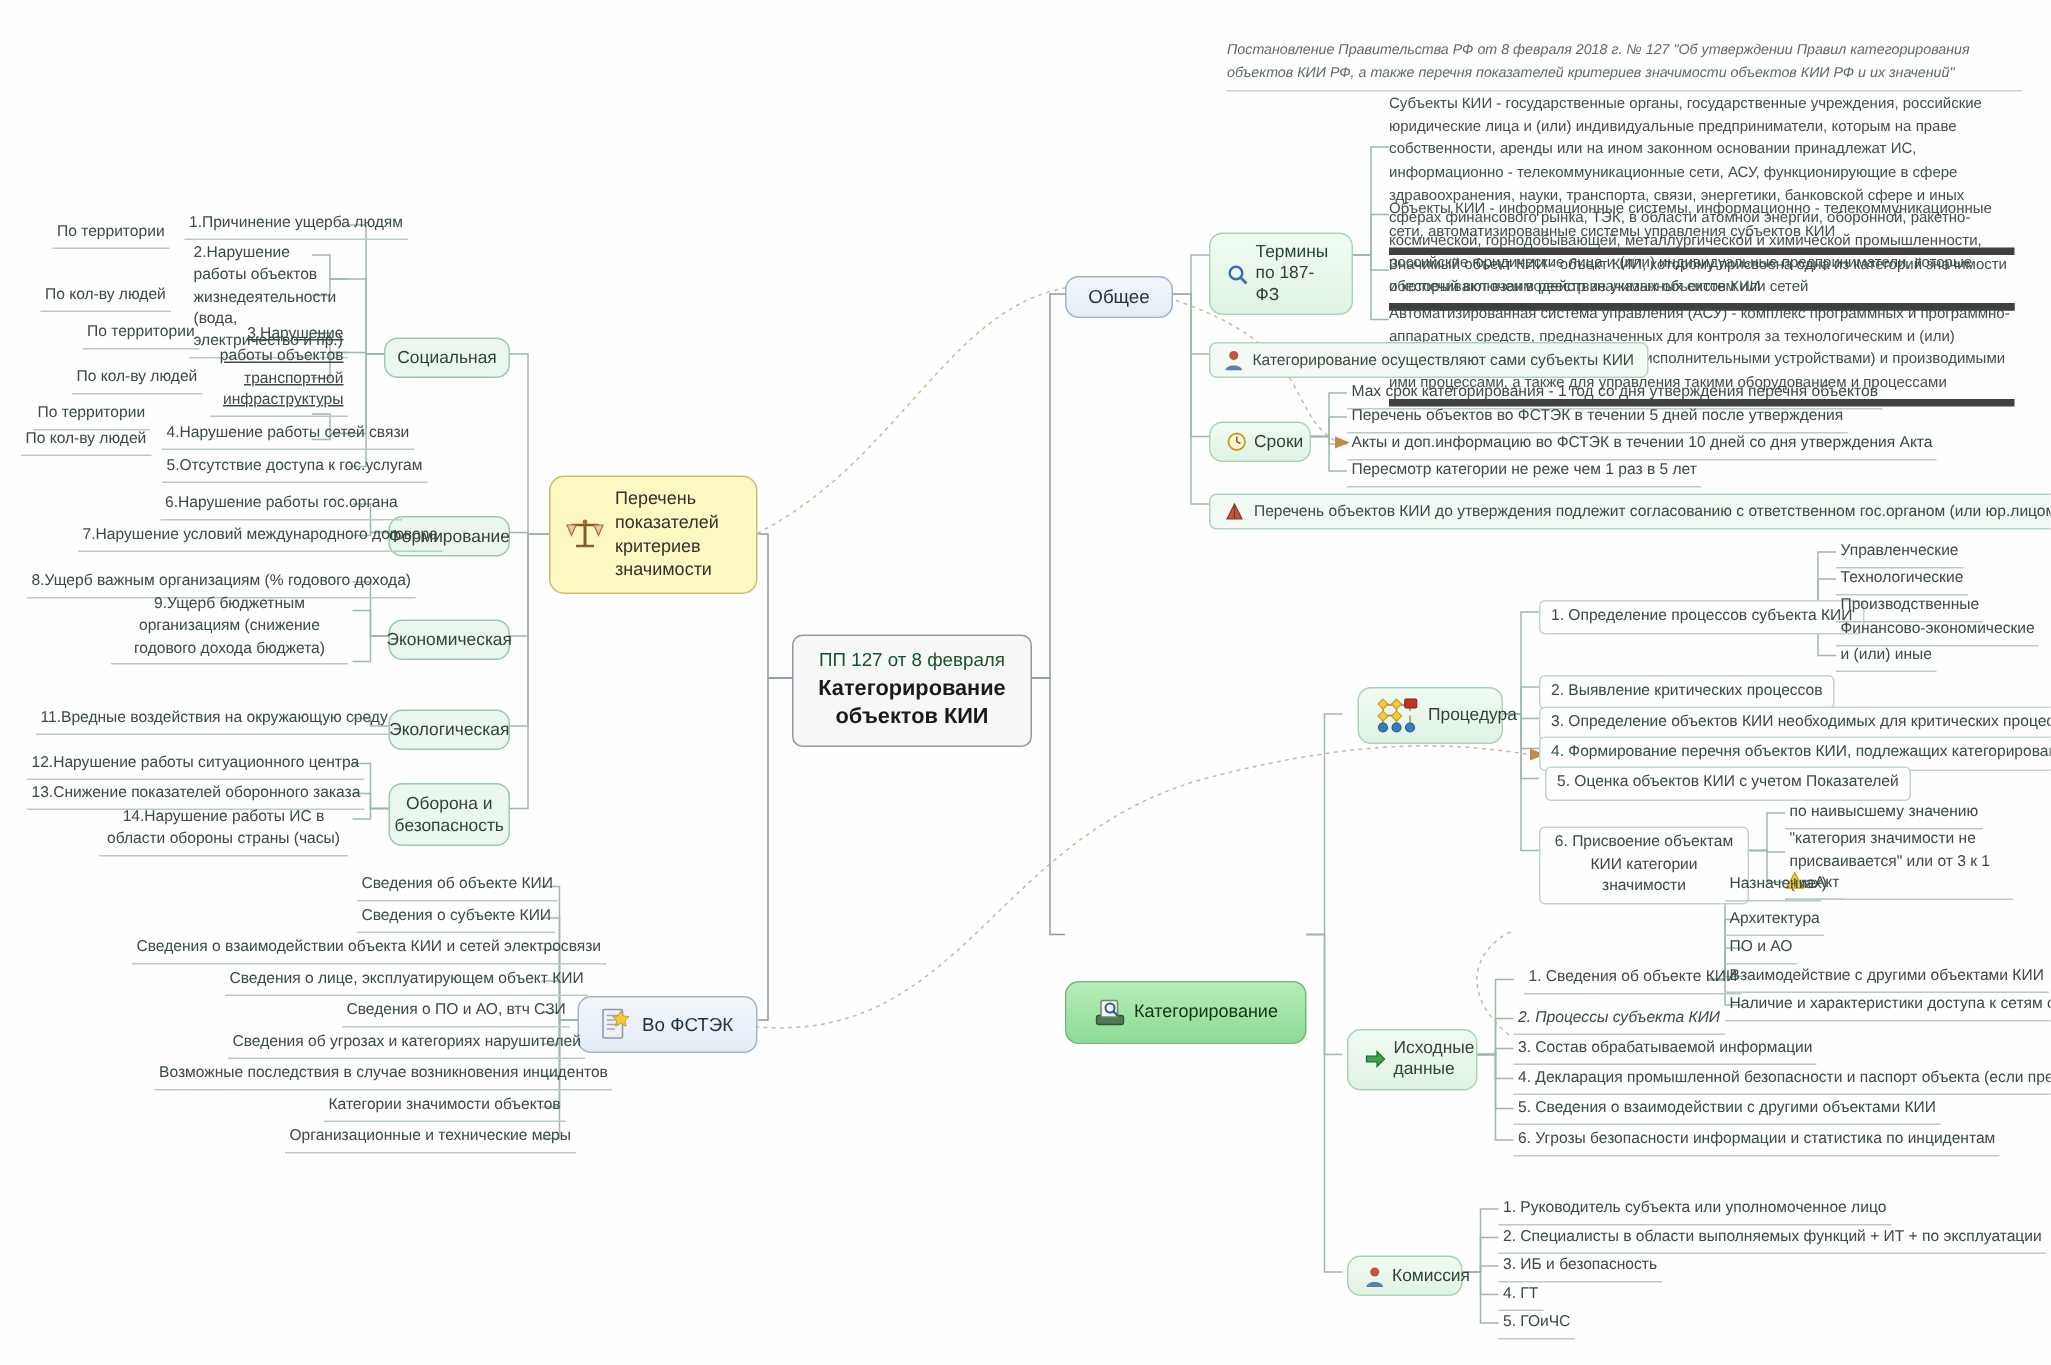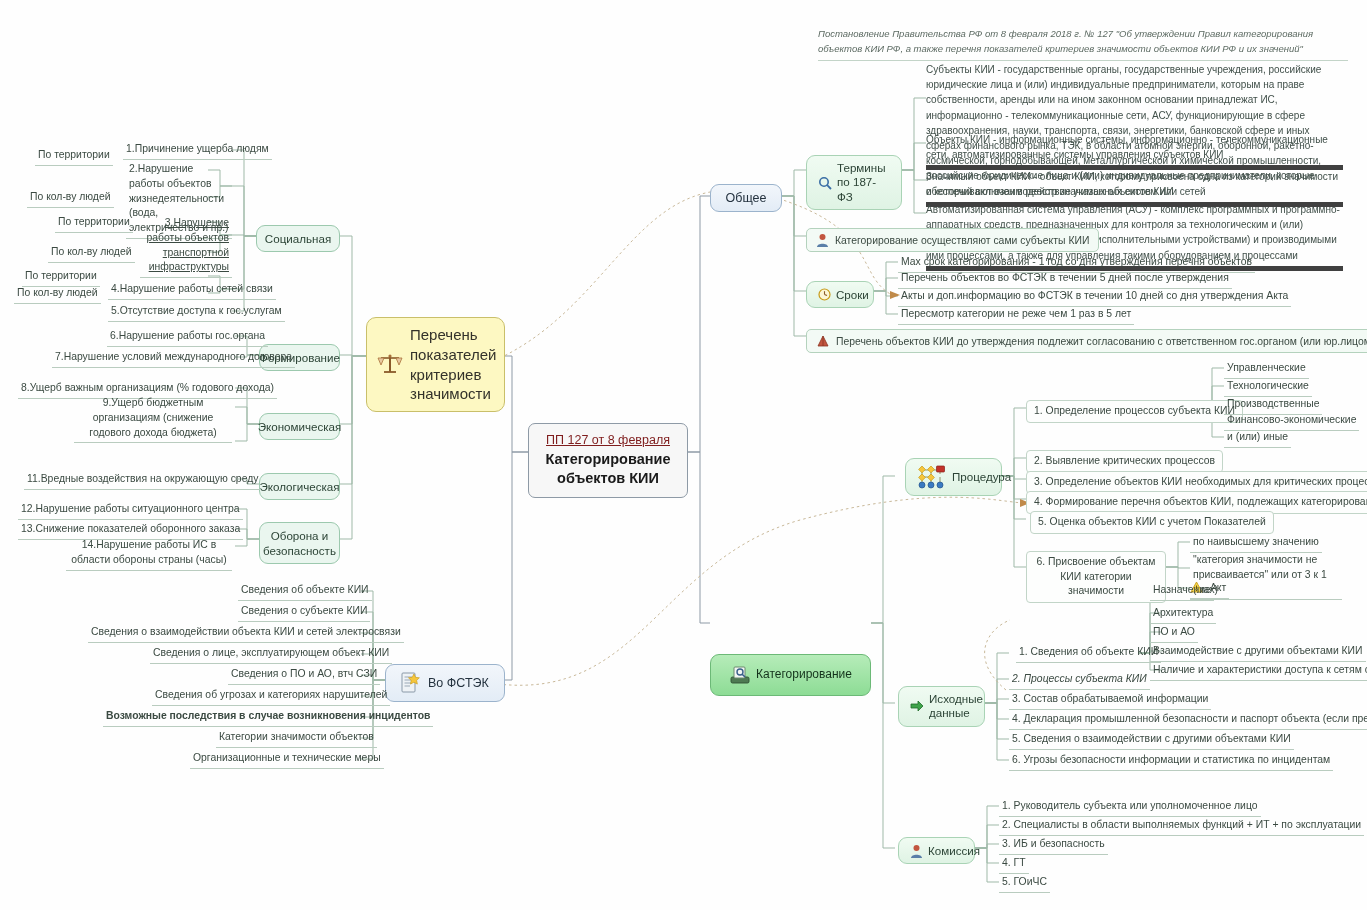--- a/index.html
+++ b/index.html
@@ -18,41 +18,41 @@
 
   
   .root {
     background: #f7f7f7;
     border: 1px solid #8e9aa6;
     border-radius: 7px;
     text-align: center;
     padding: 8px 14px 10px;
     line-height: 1.28;
   }
-  .root .sub { font-size: 12.5px; color: #7f1d1d; text-decoration: underline; }
+  .root .sub { font-size: 12.5px; color: #14532d; }
   .root .main { font-size: 14.5px; font-weight: bold; color: #1a1a1a; margin-top: 2px; }
 
   
   .bluebox {
     background: linear-gradient(#f2f6fb, #e3ecf6);
     border: 1px solid #9bb3cc;
     border-radius: 9px;
     font-size: 12.5px;
     color: #24323f;
     padding: 6px 14px;
     text-align: center;
     display: flex; align-items: center; gap: 6px;
   }
 
   
   .yellowbox {
     background: #fdf8c2;
     border: 1px solid #c9bf6a;
     border-radius: 10px;
-    font-size: 15px;
+    font-size: 12px;
     color: #33322a;
     padding: 7px 10px;
     display: flex; align-items: center; gap: 7px;
     line-height: 1.32;
   }
 
   
   .mint {
     background: #eaf6ef;
     border: 1px solid #9cc9ae;
@@ -343,21 +343,21 @@
     </span>
     <span>Во ФСТЭК</span>
   </div>
 
   <div class="leaf" style="left:238px; top:583px;">Сведения об объекте КИИ</div>
   <div class="leaf" style="left:238px; top:604px;">Сведения о субъекте КИИ</div>
   <div class="leaf" style="left:88px; top:625px;">Сведения о взаимодействии объекта КИИ и сетей электросвязи</div>
   <div class="leaf" style="left:150px; top:646px;">Сведения о лице, эксплуатирующем объект КИИ</div>
   <div class="leaf" style="left:228px; top:667px;">Сведения о ПО и АО, втч СЗИ</div>
   <div class="leaf" style="left:152px; top:688px;">Сведения об угрозах и категориях нарушителей</div>
-  <div class="leaf" style="left:103px; top:709px;font-weight:bold;">Возможные последствия в случае возникновения инцидентов</div>
+  <div class="leaf" style="left:103px; top:709px;">Возможные последствия в случае возникновения инцидентов</div>
   <div class="leaf" style="left:216px; top:730px;">Категории значимости объектов</div>
   <div class="leaf" style="left:190px; top:751px;">Организационные и технические меры</div>
 
   <div class="node bluebox" style="left:710px; top:184px; width:72px; justify-content:center;">
     <span>Общее</span>
   </div>
 
   <div class="node mint soft" style="left:806px; top:155px; width:96px; flex-direction:row;">
     <span class="ico">
       <svg width="14" height="14" viewBox="0 0 14 14">

